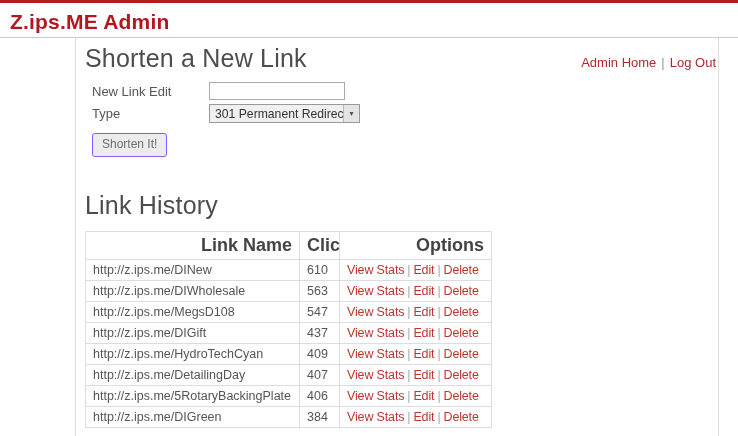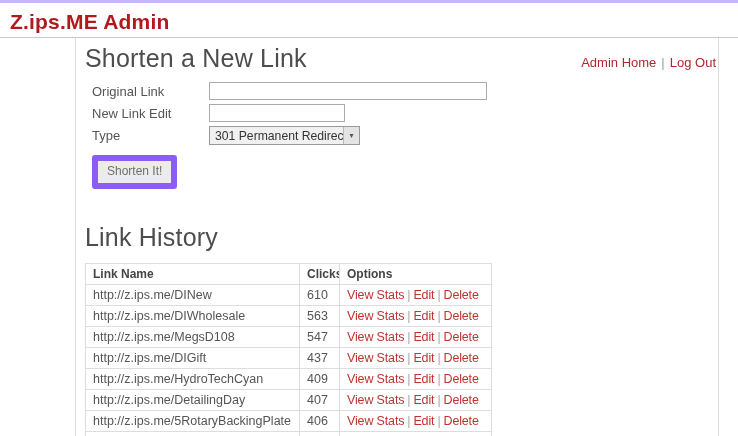--- a/index.html
+++ b/index.html
@@ -6,21 +6,21 @@
   html, body { margin: 0; padding: 0; }
   body {
     width: 738px; height: 436px; overflow: hidden;
     background: #ffffff;
     font-family: "Liberation Sans", "DejaVu Sans", sans-serif;
     position: relative;
   }
 
   
   .topbar {
-    border-top: 3px solid #c4b5fd;
+    border-top: 3px solid #b91c1c;
     border-bottom: 1px solid #c9c9c9;
     height: 38px;
     padding: 6px 0 16px 10px;
   }
   .app-title {
     font-size: 21px;
     font-weight: 600;
     color: #b1181f;
     line-height: 26px;
     letter-spacing: 0.2px;
@@ -102,21 +102,21 @@
     background: #e4e4e4;
     border-left: 1px solid #b9b9b9;
     display: flex; align-items: center; justify-content: center;
     font-size: 8px; color: #555;
   }
 
   .shorten-btn {
     display: inline-block;
     margin: 6px 0 0 7px;
     background: #ececec;
-    border: 6px solid #8b5cf6;
+    border: 1px solid #8b5cf6;
     border-radius: 3px;
     color: #6e6e6e;
     font-size: 12px;
     padding: 4px 9px 5px 9px;
     font-family: inherit;
     cursor: pointer;
     line-height: 13px;
   }
 
   
@@ -132,21 +132,22 @@
     border: 1px solid #dddddd;
     text-align: left;
     padding: 3px 7px;
     white-space: nowrap;
     overflow: hidden;
     height: 21px;
   }
   table.history th {
     color: #444444;
     font-weight: 700;
-    font-size: 12px;
+    font-size: 18px;
+    text-align: right;
   }
   table.history td { color: #555555; }
   col.c-name   { width: 214px; }
   col.c-clicks { width: 40px; }
   col.c-opts   { width: 152px; }
   td.opts { letter-spacing: -0.15px; padding-left: 6px; }
   td.opts a {
     color: #bf3430;
     text-decoration: none;
     cursor: pointer;
@@ -163,24 +164,20 @@
 
 <div class="admin-nav">
   <a>Admin Home</a><span class="sep">|</span><a>Log Out</a>
 </div>
 
 <div class="container">
 
   <h1 class="section-heading">Shorten a New Link</h1>
 
   <div class="shorten-form">
-    <div class="form-row">
-      <label>Original Link</label>
-      <input class="txt" id="input-original" type="text" value="" style="">
-    </div>
     <div class="form-row">
       <label>New Link Edit</label>
       <input class="txt" id="input-newname" type="text" value="" style="">
     </div>
     <div class="form-row">
       <label>Type</label>
       <div class="fake-select">
         <span>301 Permanent Redirect</span>
         <span class="arrow-box">▾</span>
       </div>

